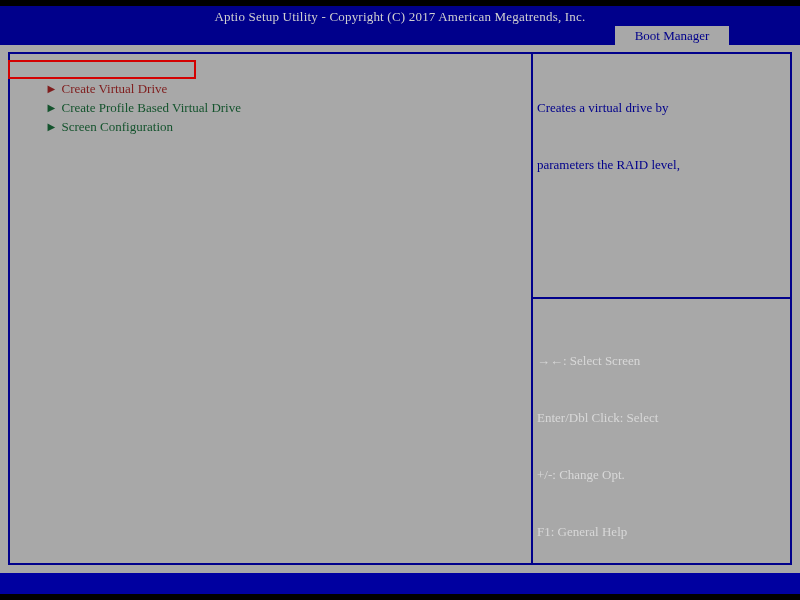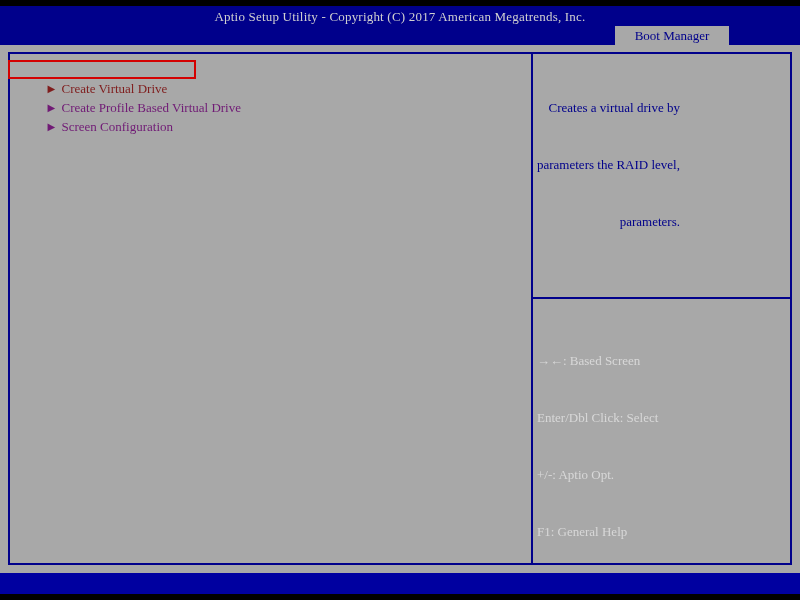--- a/index.html
+++ b/index.html
@@ -51,21 +51,21 @@
     background: #00008b;
   }
   
   .menu {
     position: absolute; left: 0; top: 0;
     width: 521px; padding-top: 6px;
   }
   .menu-row {
     position: relative;
     height: 19px; line-height: 19px;
-    color: #701a75;
+    color: #14532d;
     padding-left: 5px;
     white-space: pre;
     cursor: default;
   }
   .menu-row.selected { color: #7f1d1d; }
   .menu-row .arrow {
     display: inline-block;
     font-size: 10px;
     width: 14px;
     vertical-align: 1px;
@@ -79,21 +79,20 @@
   
   .right-panel {
     position: absolute; left: 523px; top: 0;
     width: 257px; height: 100%;
   }
   .help {
     position: absolute; left: 4px; top: 6px;
     color: #00008b;
     line-height: 19px;
     white-space: pre;
-    text-align: right;
   }
   .hdivider {
     position: absolute; left: 0; top: 243px;
     width: 100%; height: 2px;
     background: #00008b;
   }
   .hints {
     position: absolute; left: 4px; top: 259px;
     color: #d8d8d8;
     line-height: 19px;
@@ -133,27 +132,26 @@
           <span class="arrow">▶</span><span>Screen Configuration</span>
         </div>
       </div>
 
       <div class="vdivider"></div>
 
       <div class="right-panel">
         <div class="help">
           <div>Creates a virtual drive by</div>
           <div>parameters the RAID level,</div>
-          <div>parameters.</div>
         </div>
         <div class="hdivider"></div>
         <div class="hints">
-          <div>→←: Based Screen</div>
+          <div>→←: Select Screen</div>
           <div>Enter/Dbl Click: Select</div>
-          <div>+/-: Aptio Opt.</div>
+          <div>+/-: Change Opt.</div>
           <div>F1: General Help</div>
           
           
           
           
         </div>
       </div>
 
     </div>
   </div>

